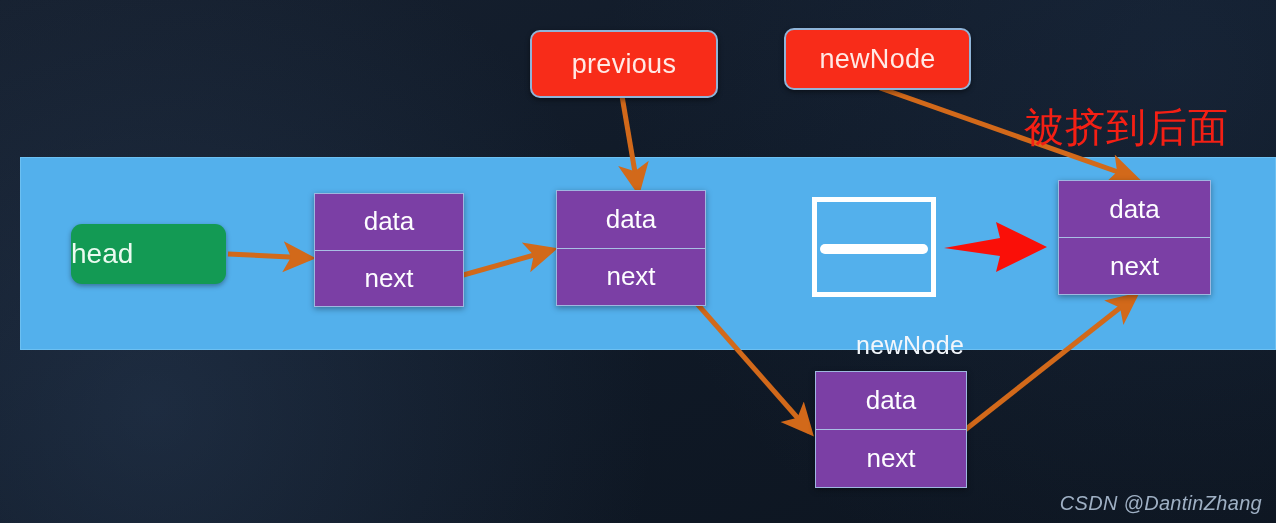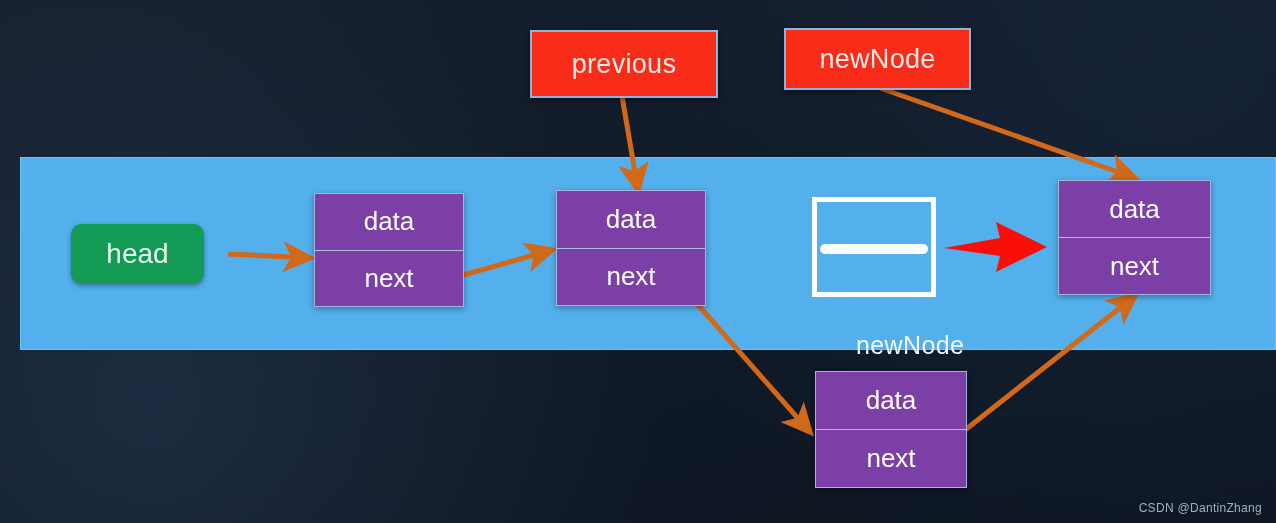--- a/index.html
+++ b/index.html
@@ -29,45 +29,44 @@
     background: #53b0ec;
     box-sizing: border-box;
     border: 1px solid #6cc0f2;
   }
 
   
   .ptr-box {
     position: absolute;
     background: #f82c19;
     border: 2px solid #8fb4d8;
-    border-radius: 0;
+    border-radius: 10px;
     color: #ffe9e5;
     display: flex;
     align-items: center;
     justify-content: center;
     font-size: 27px;
     letter-spacing: .3px;
     box-shadow: 0 2px 5px rgba(0,0,0,.45);
   }
   #ptr-previous { left: 530px; top: 30px; width: 184px; height: 64px; }
   #ptr-current  { left: 784px; top: 28px; width: 183px; height: 58px; }
 
   
   .head-box {
     position: absolute;
     left: 71px;
     top: 224px;
-    width: 133px;
+    width: 155px;
     height: 60px;
     background: #139a54;
     border-radius: 11px;
     color: #eafaf0;
     display: flex;
     align-items: center;
-    justify-content: center;
     font-size: 28px;
     box-shadow: 0 2px 5px rgba(0,0,0,.35);
   }
 
   
   .node {
     position: absolute;
     background: #7b3fa5;
     border: 1px solid #9fb7e0;
     box-sizing: border-box;
@@ -127,23 +126,24 @@
     top: 100px;
     font-size: 40px;
     color: #f41f14;
     letter-spacing: 1px;
     font-family: "DejaVu Sans", "Liberation Sans", sans-serif;
   }
   .watermark {
     position: absolute;
     right: 14px;
     bottom: 8px;
-    font-size: 12px;
+    font-size: 20px;
     color: #9fb0c4;
     letter-spacing: .3px;
+    font-style: italic;
   }
 
   
   #arrows {
     position: absolute;
     left: 0; top: 0;
     width: 1276px;
     height: 523px;
     pointer-events: none;
   }
@@ -222,16 +222,17 @@
   <div class="newnode-label">newNode</div>
   <div class="node" id="node-new">
     <div class="cell top">
       <span>data</span>
     </div>
     <div class="cell">
       <span>next</span>
     </div>
   </div>
 
+  <div class="cn-annotation">被挤到后面</div>
 
   <div class="watermark">CSDN @DantinZhang</div>
 
 </div>
 
 </body></html>

